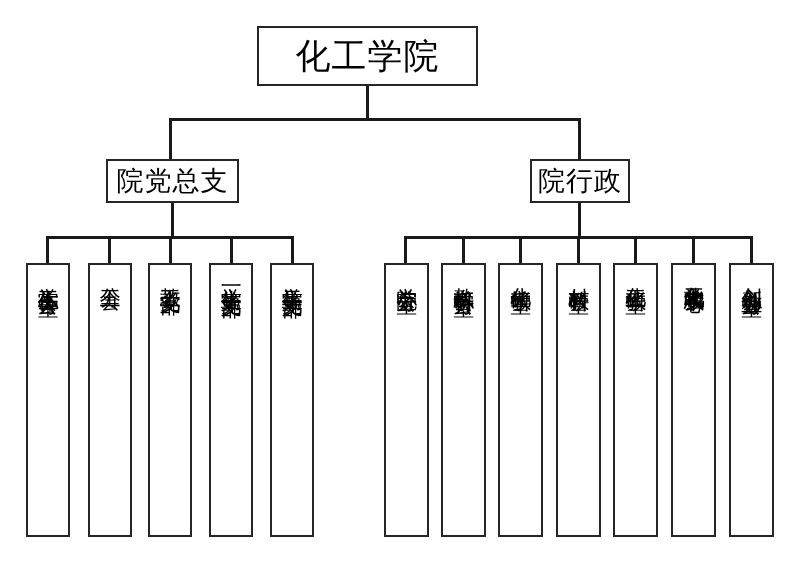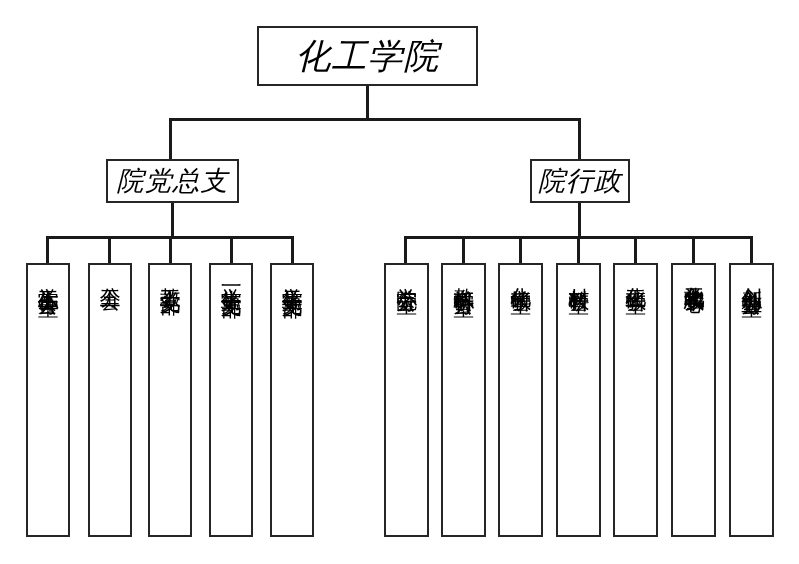--- a/index.html
+++ b/index.html
@@ -30,21 +30,20 @@
   }
   .node.root {
     border-width: 2px;
   }
   .label-h {
     display: block;
     text-align: center;
     letter-spacing: 1px;
     line-height: 1.1;
     white-space: nowrap;
-    font-style: italic;
   }
   .label-v {
     writing-mode: vertical-rl;
     text-orientation: upright;
     display: block;
     text-align: center;
     line-height: 1.06;
     letter-spacing: 1.5px;
     white-space: nowrap;
   }

